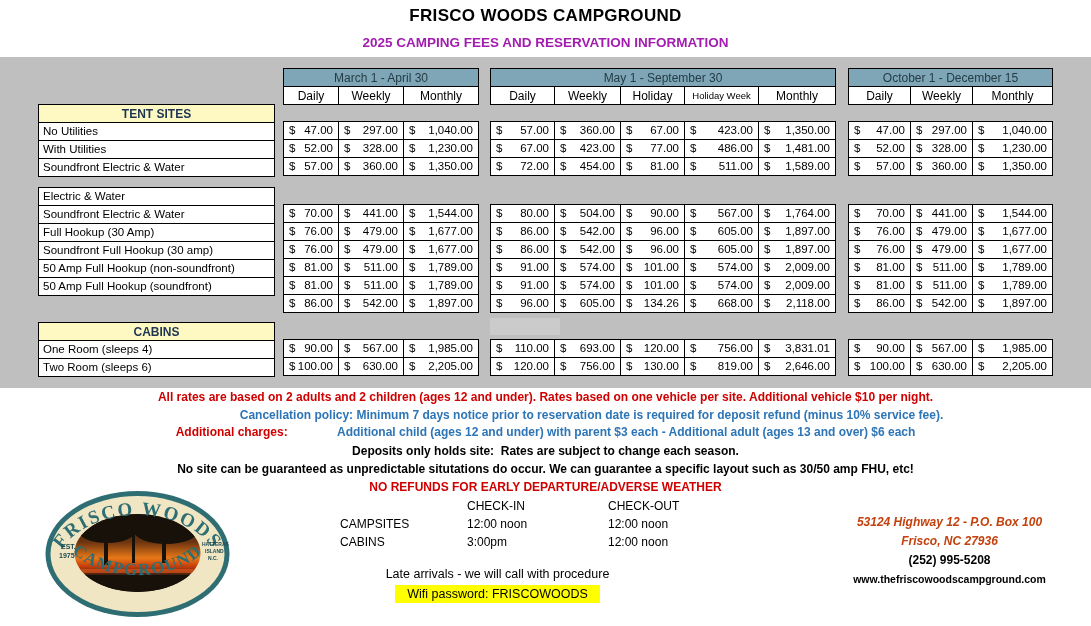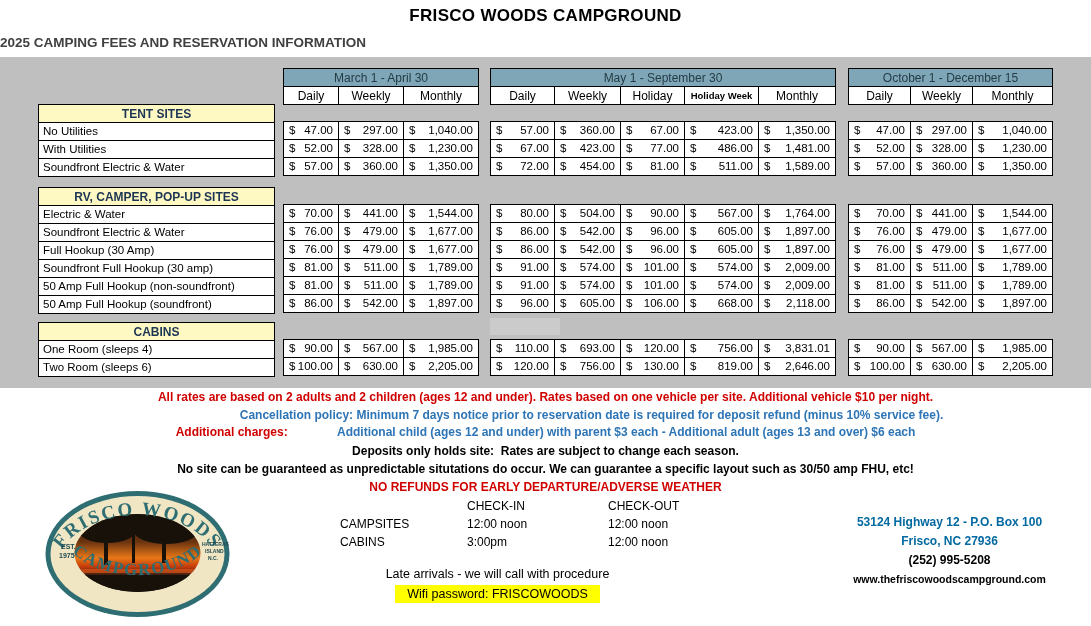--- a/index.html
+++ b/index.html
@@ -2,41 +2,41 @@
 <html><head>
 <meta charset="utf-8">
 <style>
   html,body{margin:0;padding:0;}
   body{width:1091px;height:626px;position:relative;overflow:hidden;background:#fff;
        font-family:"Liberation Sans",sans-serif;color:#000;}
   #sheet{position:absolute;inset:0;}
   .grayband{position:absolute;left:0;top:57px;width:1091px;height:331px;background:#BFBFBF;}
   .page-title{position:absolute;top:6px;left:0;width:100%;text-align:center;
               font-size:17px;font-weight:bold;letter-spacing:.3px;}
-  .page-subtitle{position:absolute;top:35px;left:0;width:100%;
-              font-size:13.5px;font-weight:bold;color:#404040;}
+  .page-subtitle{position:absolute;top:35px;left:0;width:100%;text-align:center;
+              font-size:13.5px;font-weight:bold;color:#a21caf;}
   .block{position:absolute;display:grid;gap:1px;background:#000;border:1px solid #000;}
   .cell{background:#fff;display:flex;align-items:center;font-size:11.5px;line-height:1;}
   .cell.amount{justify-content:space-between;padding:0 5px;}
   .cell.rowlabel{padding-left:4px;}
   .cell.colhead{justify-content:center;font-size:12px;}
-  .cell.colhead.small{font-size:9.5px;font-weight:bold;}
+  .cell.colhead.small{font-size:9.5px;font-weight:normal;}
   .cell.teal{background:#7EA6B6;justify-content:center;color:#243C46;font-size:12px;}
   .cell.secband{background:#fef9c3;justify-content:center;font-weight:bold;color:#1B3552;font-size:12px;}
   .shaded-cell{position:absolute;background:#CBCBCB;}
   .note{position:absolute;left:0;width:100%;text-align:center;font-weight:bold;font-size:12px;white-space:pre;}
   .red{color:#D00000;}
   .blue{color:#2E75B6;margin-left:46px;}
   .ck{position:absolute;font-size:12px;}
   .late{position:absolute;left:380px;top:567px;width:235px;text-align:center;font-size:12.5px;}
   .wifi-wrap{position:absolute;left:380px;top:584px;width:235px;text-align:center;}
   .wifi{display:inline-block;background:#FFFF00;font-size:12.5px;padding:2px 12px;}
   .contact{position:absolute;left:842px;top:513px;width:215px;text-align:center;font-weight:bold;}
   .contact .c-line{font-size:12px;line-height:19px;}
-  .contact .c-blue{color:#0369a1;}
+  .contact .c-blue{color:#c2410c;font-style:italic;}
   .contact .c-red{color:#000000;}
   .contact .c-small{font-size:10.5px;}
   #logo{position:absolute;left:44px;top:489px;}
 </style>
 </head>
 <body>
 
 <div id="sheet">
   <div class="grayband"></div>
 
@@ -208,21 +208,20 @@
         <div class="cell amount">
           <span>$</span>
           <span>360.00</span>
         </div>
         <div class="cell amount">
           <span>$</span>
           <span>1,350.00</span>
         </div>
       </div>
       <div class="block" style="left: 38px; top: 187px; grid-template-columns: 235px; grid-auto-rows: 17px;">
-        <div class="cell secband">RV, CAMPER, POP-UP SITES</div>
         <div class="cell rowlabel">Electric &amp; Water</div>
         <div class="cell rowlabel">Soundfront Electric &amp; Water</div>
         <div class="cell rowlabel">Full Hookup (30 Amp)</div>
         <div class="cell rowlabel">Soundfront Full Hookup (30 amp)</div>
         <div class="cell rowlabel">50 Amp Full Hookup (non-soundfront)</div>
         <div class="cell rowlabel">50 Amp Full Hookup (soundfront)</div>
       </div>
       <div class="block" style="left: 283px; top: 204px; grid-template-columns: 54px 64px 74px; grid-auto-rows: 17px;">
         <div class="cell amount">
           <span>$</span>
@@ -401,21 +400,21 @@
         <div class="cell amount">
           <span>$</span>
           <span>96.00</span>
         </div>
         <div class="cell amount">
           <span>$</span>
           <span>605.00</span>
         </div>
         <div class="cell amount">
           <span>$</span>
-          <span>106.00</span>
+          <span>134.26</span>
         </div>
         <div class="cell amount">
           <span>$</span>
           <span>668.00</span>
         </div>
         <div class="cell amount">
           <span>$</span>
           <span>2,118.00</span>
         </div>
       </div>

